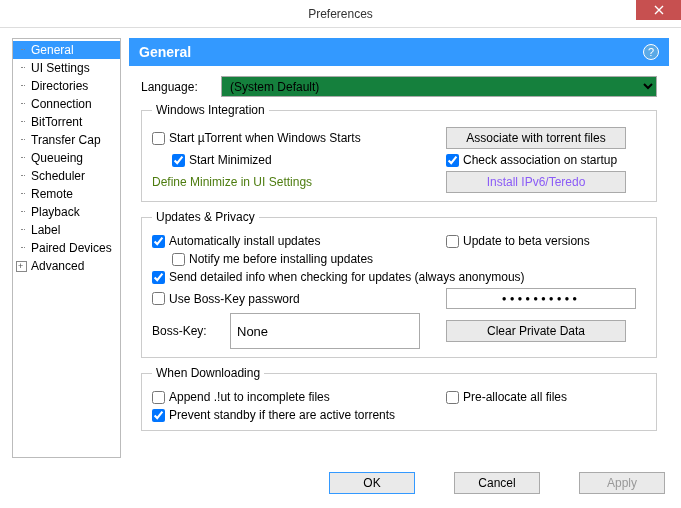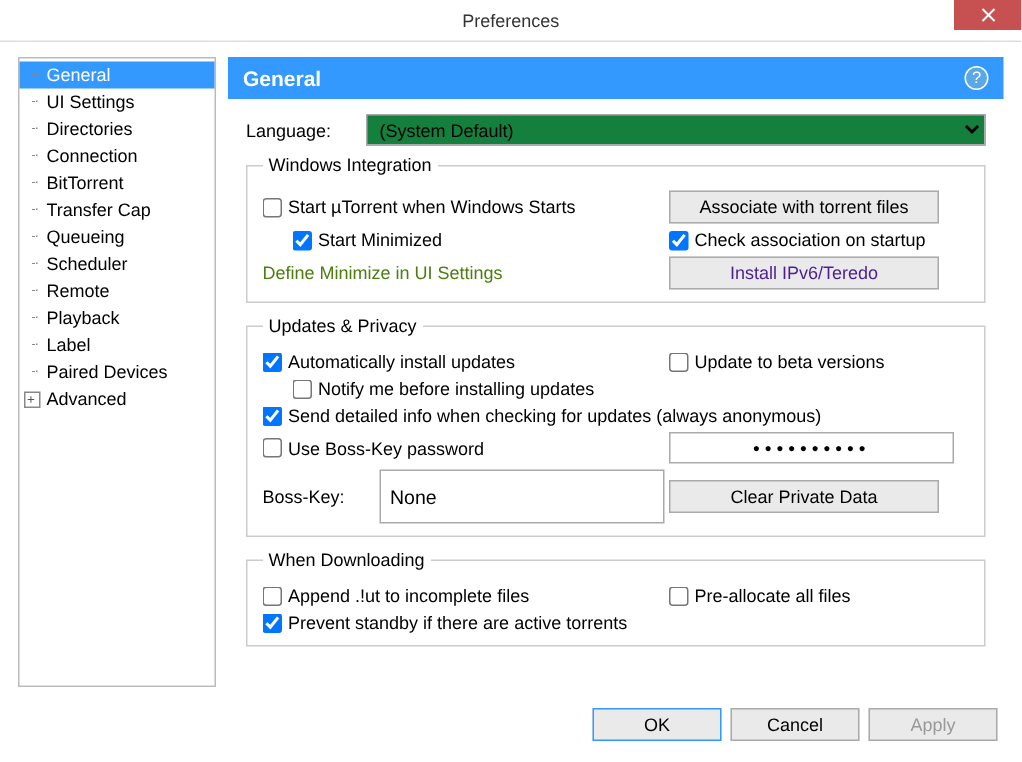--- a/index.html
+++ b/index.html
@@ -23,27 +23,27 @@
 .lang-label { width: 80px; }
 select.lang { flex: 1; height: 21px; border: 1px solid #aaa; padding: 0 4px; background: #15803d; font-size: 12px; }
 fieldset { border: 1px solid #ccc; margin-bottom: 8px; padding: 6px 10px 8px 10px; position: relative; }
 legend { padding: 0 4px; color: #000; font-size: 12px; }
 .fs-row { display: flex; align-items: center; margin-top: 4px; }
 .fs-row .left { flex: 1; display: flex; align-items: center; }
 .fs-row .right { width: 200px; display: flex; align-items: center; }
 label.cb { display: flex; align-items: center; gap: 4px; cursor: pointer; }
 input[type=checkbox] { width: 13px; height: 13px; }
 .btn { height: 22px; min-width: 180px; border: 1px solid #aaa; background: #eaeaea; font-size: 12px; cursor: pointer; padding: 0 8px; }
-.btn:disabled { color: #4c1d95; cursor: default; }
+.btn:disabled { color: #8b5cf6; cursor: default; }
 .indent { margin-left: 20px; }
 .plain-text { color: #4d7c0f; }
 input.pw { width: 190px; height: 21px; border: 1px solid #aaa; padding: 0 6px; text-align: center; letter-spacing: 3px; font-size: 8px; }
 input.bosskey { flex: 1; height: 21px; border: 1px solid #aaa; padding: 17px 6px; font-size: 13px; font-family: "Segoe UI", sans-serif; }
 .footer { height: 42px; display: flex; align-items: center; justify-content: flex-end; padding: 0 16px; gap: 6px; }
-.footer .btn { min-width: 86px; }
+.footer .btn { min-width: 86px; margin-left: 33px; }
 .footer .btn.primary { border: 1px solid #3399ff; }
 .footer .btn.disabled { color: #999; }
 .bk-label { width: 72px; }
 </style>
 </head>
 <body>
 
 <div class="titlebar">
   <span class="titlebar-text">Preferences</span>
   <div class="close-btn">
@@ -161,21 +161,21 @@
           </div>
           <div class="right">
             <input type="text" class="pw" value="●●●●●●●●●●" style="">
           </div>
         </div>
         <div class="fs-row">
           <div class="left" style="gap:6px">
             <span class="bk-label">Boss-Key:</span>
             <input type="text" class="bosskey" value="None" style="">
           </div>
-          <div class="right" style="margin-left:3px">
+          <div class="right" style="margin-left:26px">
             <button class="btn">Clear Private Data</button>
           </div>
         </div>
       </fieldset>
 
       <fieldset>
         <legend>When Downloading</legend>
         <div class="fs-row">
           <div class="left">
             <label class="cb">

